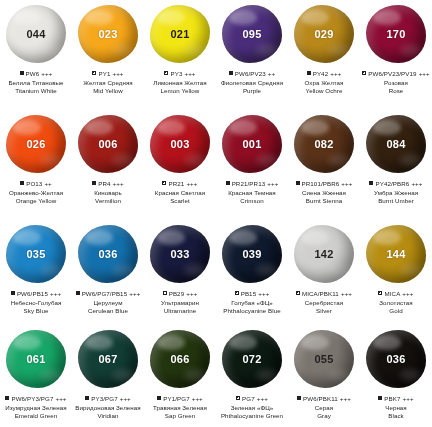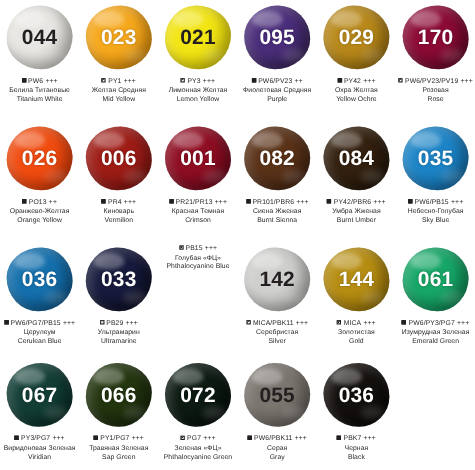--- a/index.html
+++ b/index.html
@@ -67,21 +67,21 @@
     width: 34%;
     height: 20%;
     border-radius: 50%;
     background: rgba(255,255,255,0.12);
     filter: blur(3px);
     pointer-events: none;
   }
   .blob .num {
     position: relative;
     z-index: 3;
-    font-size: 19px;
+    font-size: 11px;
     font-weight: bold;
     letter-spacing: 0.2px;
     line-height: 1;
   }
   .meta {
     width: 72px;
     text-align: center;
     margin-top: 1px;
   }
   .pig-line {
@@ -250,20 +250,36 @@
           <span class="sq full"></span>
           <span class="pig-code">PR4</span>
           <span class="plus">+++</span>
         </div>
         <div class="name-ru">Киноварь</div>
         <div class="name-en">Vermilion</div>
       </div>
     </div>
     <div class="cell">
       <div class="blob-wrap">
+        <div class="blob" style="border-radius: 47% 53% 50% 50% / 53% 46% 54% 47%; background: radial-gradient(at 34% 28%, rgb(180, 18, 27) 0%, rgb(180, 18, 27) 42%, rgb(138, 10, 18) 100%);">
+          <span class="num" style="color: rgb(255, 255, 255); text-shadow: rgba(0, 0, 0, 0.35) 0px 0px 2px;">003</span>
+        </div>
+      </div>
+      <div class="meta">
+        <div class="pig-line">
+          <span class="sq half"></span>
+          <span class="pig-code">PR21</span>
+          <span class="plus">+++</span>
+        </div>
+        <div class="name-ru">Красная Светлая</div>
+        <div class="name-en">Scarlet</div>
+      </div>
+    </div>
+    <div class="cell">
+      <div class="blob-wrap">
         <div class="blob" style="border-radius: 51% 49% 54% 46% / 49% 52% 48% 51%; background: radial-gradient(at 34% 28%, rgb(142, 13, 34) 0%, rgb(142, 13, 34) 42%, rgb(100, 8, 26) 100%);">
           <span class="num" style="color: rgb(255, 255, 255); text-shadow: rgba(0, 0, 0, 0.35) 0px 0px 2px;">001</span>
         </div>
       </div>
       <div class="meta">
         <div class="pig-line">
           <span class="sq full"></span>
           <span class="pig-code">PR21/PR13</span>
           <span class="plus">+++</span>
         </div>
@@ -345,20 +361,25 @@
         <div class="pig-line">
           <span class="sq open"></span>
           <span class="pig-code">PB29</span>
           <span class="plus">+++</span>
         </div>
         <div class="name-ru">Ультрамарин</div>
         <div class="name-en">Ultramarine</div>
       </div>
     </div>
     <div class="cell">
+      <div class="blob-wrap">
+        <div class="blob" style="border-radius: 51% 49% 54% 46% / 49% 52% 48% 51%; background: radial-gradient(at 34% 28%, rgb(15, 26, 46) 0%, rgb(15, 26, 46) 42%, rgb(5, 10, 22) 100%);">
+          <span class="num" style="color: rgb(255, 255, 255); text-shadow: rgba(0, 0, 0, 0.35) 0px 0px 2px;">039</span>
+        </div>
+      </div>
       <div class="meta">
         <div class="pig-line">
           <span class="sq half"></span>
           <span class="pig-code">PB15</span>
           <span class="plus">+++</span>
         </div>
         <div class="name-ru">Голубая «ФЦ»</div>
         <div class="name-en">Phthalocyanine Blue</div>
       </div>
     </div>

